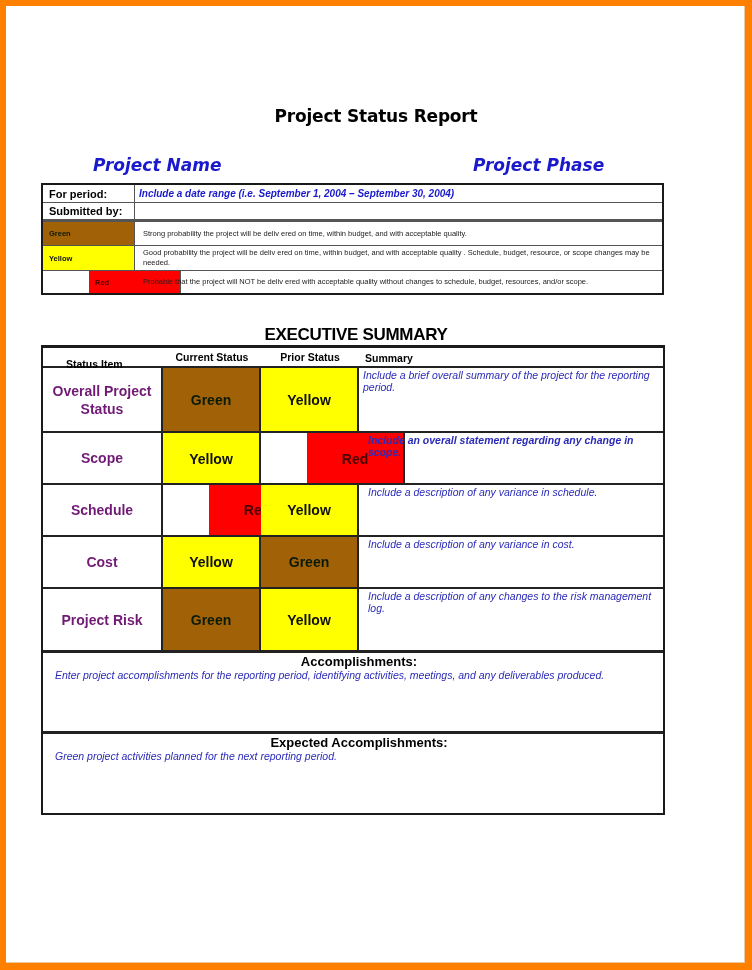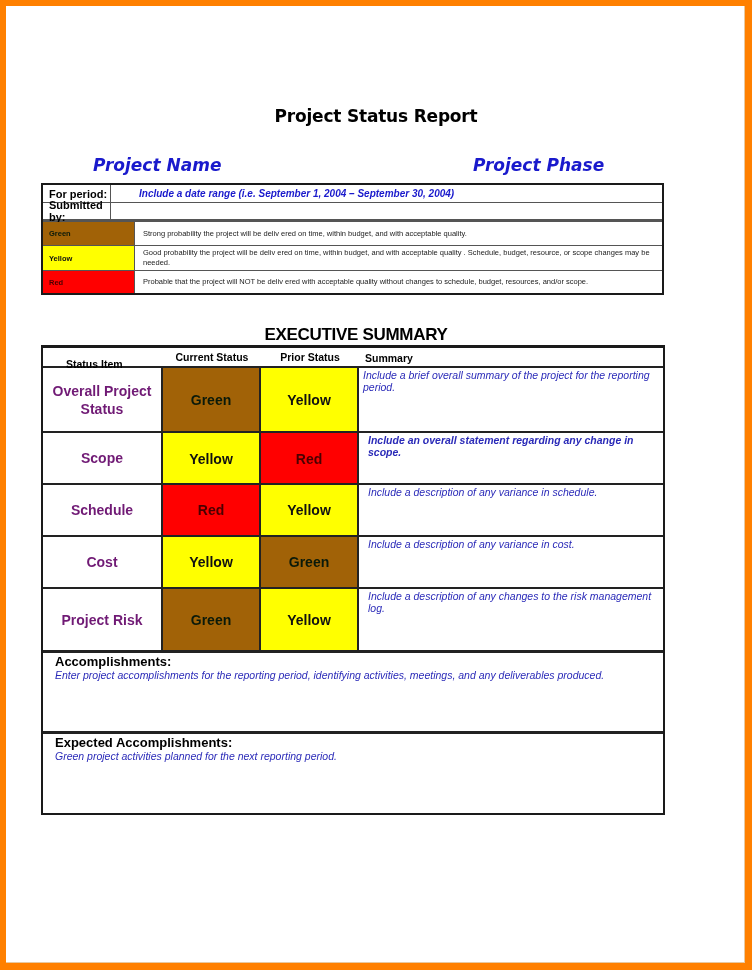--- a/index.html
+++ b/index.html
@@ -48,21 +48,21 @@
   }
   .info-row {
     position: absolute; left: 0; right: 0;
     border-bottom: 1px solid #555;
     box-sizing: border-box;
   }
   .info-row.thick { border-bottom: 3px solid #555; }
   .info-row:last-child { border-bottom: none; }
   .info-label {
     position: absolute; left: 0; top: 0; bottom: 0;
-    width: 68px;
+    width: 92px;
     border-right: 1px solid #555;
     box-sizing: border-box;
     padding-left: 6px;
     display: flex; align-items: center;
     font-weight: bold; font-size: 11px; color: #000;
   }
   .info-value {
     position: absolute; left: 92px; right: 0; top: 0; bottom: 0;
     padding-left: 4px;
     display: flex; align-items: center;
@@ -117,28 +117,28 @@
   .c-cur  { left: 120px; width: 98px; border-right: 2px solid #222; font-weight: bold; font-size: 14px; }
   .c-pri  { left: 218px; width: 98px; border-right: 2px solid #222; font-weight: bold; font-size: 14px; }
   .c-sum  { left: 316px; right: 0; align-items: flex-start; justify-content: flex-start; text-align: left;
             padding: 1px 4px 0 4px; font-style: italic; font-size: 10.5px; color: #2a2ab8; line-height: 12px; }
   .hdr .ex-cell { font-size: 10.5px; font-weight: bold; color: #000; font-style: normal; border-right: none; }
   .hdr .c-item { justify-content: flex-start; padding-left: 23px; margin-top: 14px; }
   .hdr .c-sum { align-items: center; padding-left: 6px; color: #000; }
 
   .green  { background: #a16207; color: #0a1a0a; }
   .yellow { background: #ffff00; color: #111; }
-  .red    { background: #ff0000; color: #4a0000; }
+  .red    { background: #ff0000; color: #4a0000; margin-left: 46px; }
 
   .block {
     position: absolute; left: 0; right: 0;
     box-sizing: border-box;
     padding: 1px 0 0 12px;
   }
-  .block-title { font-weight: bold; font-size: 13px; color: #000; line-height: 15px; }
+  .block-title { font-weight: bold; font-size: 13px; color: #000; line-height: 15px; text-align: center; }
   .block-text { font-style: italic; font-size: 10.5px; color: #2a2ab8; line-height: 13px; }
 </style>
 </head>
 <body>
 
 <div class="page"></div>
 
 <div class="abs title">Project Status Report</div>
 <div class="abs proj-heading proj-name">Project Name</div>
 <div class="abs proj-heading proj-phase">Project Phase</div>

